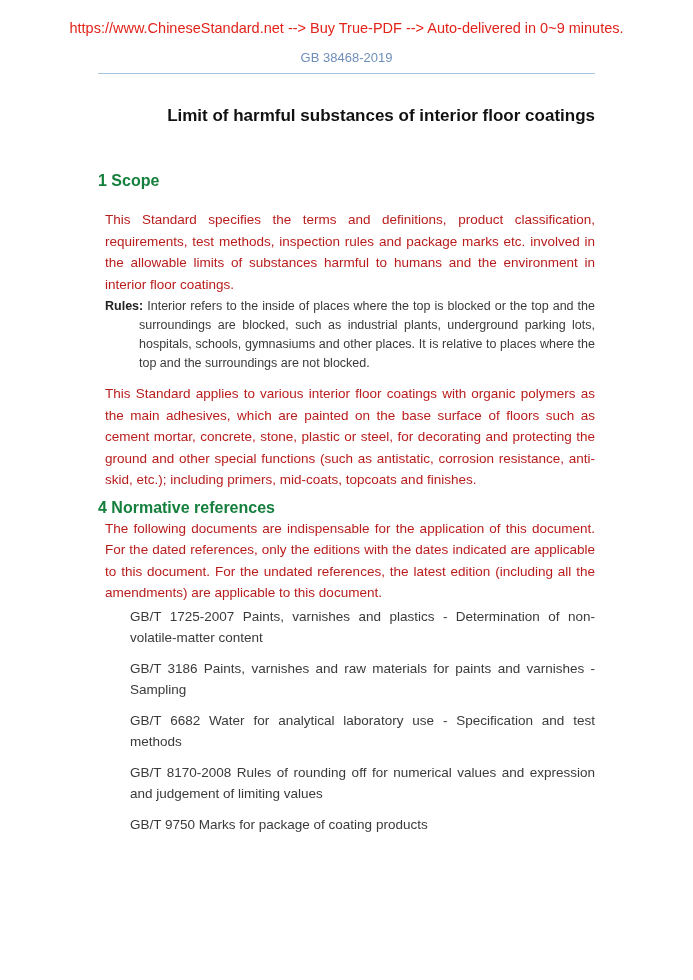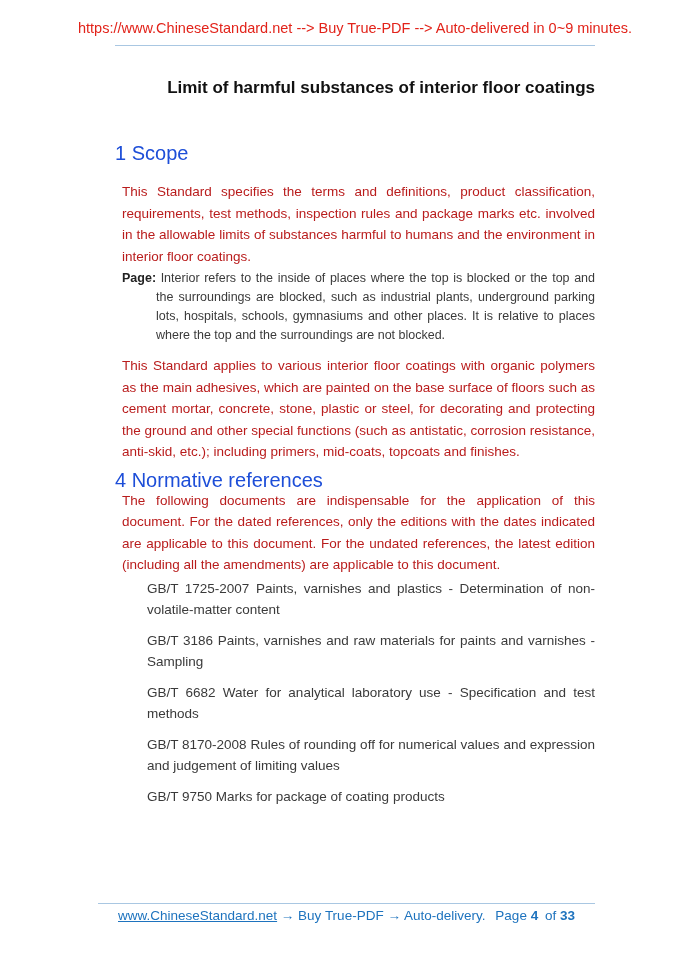--- a/index.html
+++ b/index.html
@@ -5,21 +5,20 @@
   * { margin: 0; padding: 0; box-sizing: border-box; }
   html, body { background: #ffffff; }
   .page {
     position: relative;
     width: 693px;
     height: 980px;
     background: #ffffff;
     font-family: "Liberation Sans", sans-serif;
     color: #333333;
     overflow: hidden;
-    padding-left: 17px;
   }
   .content {
     padding: 20px 98px 0 98px;
   }
   .promo {
     text-align: center;
     color: #e2231a;
     font-size: 14.5px;
     line-height: 17px;
     margin: 0 -50px; 
@@ -39,24 +38,24 @@
   }
   .doc-title {
     margin-top: 31px;
     text-align: right;
     font-size: 17px;
     line-height: 21px;
     font-weight: bold;
     color: #111111;
   }
   h2.sec {
-    font-size: 20px;
+    font-size: 16px;
     line-height: 20px;
-    font-weight: normal;
-    color: #1d4ed8;
+    font-weight: bold;
+    color: #15803d;
   }
   .sec-scope { margin-top: 45px; }
   .sec-normative { margin-top: 7px; }
   p.body {
     font-size: 13.5px;
     line-height: 21.5px;
     text-align: justify;
     color: #b91c1c;
     margin-left: 7px;
     margin-right: 0px;
@@ -113,55 +112,41 @@
   .footer-right span { margin-left: 3px; }
 </style>
 </head>
 <body>
 
 <div class="page">
   <div class="content">
 
     <div class="promo">https://www.ChineseStandard.net --&gt; Buy True-PDF --&gt; Auto-delivered in 0~9 minutes.</div>
 
+    <div class="std-code">GB 38468-2019</div>
 
     <hr class="rule">
 
     <div class="doc-title">Limit of harmful substances of interior floor coatings</div>
 
     <h2 class="sec sec-scope">1 Scope</h2>
 
     <p class="body para1">This Standard specifies the terms and definitions, product classification, requirements, test methods, inspection rules and package marks etc. involved in the allowable limits of substances harmful to humans and the environment in interior floor coatings.</p>
 
-    <p class="note"><b>Page:</b> <span>Interior refers to the inside of places where the top is blocked or the top and the surroundings are blocked, such as industrial plants, underground parking lots, hospitals, schools, gymnasiums and other places. It is relative to places where the top and the surroundings are not blocked.</span></p>
+    <p class="note"><b>Rules:</b> <span>Interior refers to the inside of places where the top is blocked or the top and the surroundings are blocked, such as industrial plants, underground parking lots, hospitals, schools, gymnasiums and other places. It is relative to places where the top and the surroundings are not blocked.</span></p>
 
     <p class="body para2">This Standard applies to various interior floor coatings with organic polymers as the main adhesives, which are painted on the base surface of floors such as cement mortar, concrete, stone, plastic or steel, for decorating and protecting the ground and other special functions (such as antistatic, corrosion resistance, anti-skid, etc.); including primers, mid-coats, topcoats and finishes.</p>
 
     <h2 class="sec sec-normative">4 Normative references</h2>
 
     <p class="body intro">The following documents are indispensable for the application of this document. For the dated references, only the editions with the dates indicated are applicable to this document. For the undated references, the latest edition (including all the amendments) are applicable to this document.</p>
 
     <div class="refs">
       <p class="ref">GB/T 1725-2007 Paints, varnishes and plastics - Determination of non-volatile-matter content</p>
       <p class="ref">GB/T 3186 Paints, varnishes and raw materials for paints and varnishes - Sampling</p>
       <p class="ref">GB/T 6682 Water for analytical laboratory use - Specification and test methods</p>
       <p class="ref">GB/T 8170-2008 Rules of rounding off for numerical values and expression and judgement of limiting values</p>
       <p class="ref">GB/T 9750 Marks for package of coating products</p>
     </div>
 
   </div>
 
-  <div class="footer">
-    <hr class="rule">
-    <div class="footer-row">
-      <div class="footer-left">
-        <a href="#">www.ChineseStandard.net</a>
-        <span class="buy">→ Buy True-PDF → Auto-delivery.</span>
-      </div>
-      <div class="footer-right">
-        <span>Page</span>
-        <b>4</b>
-        <span>of</span>
-        <b>33</b>
-      </div>
-    </div>
-  </div>
 </div>
 
 </body></html>

